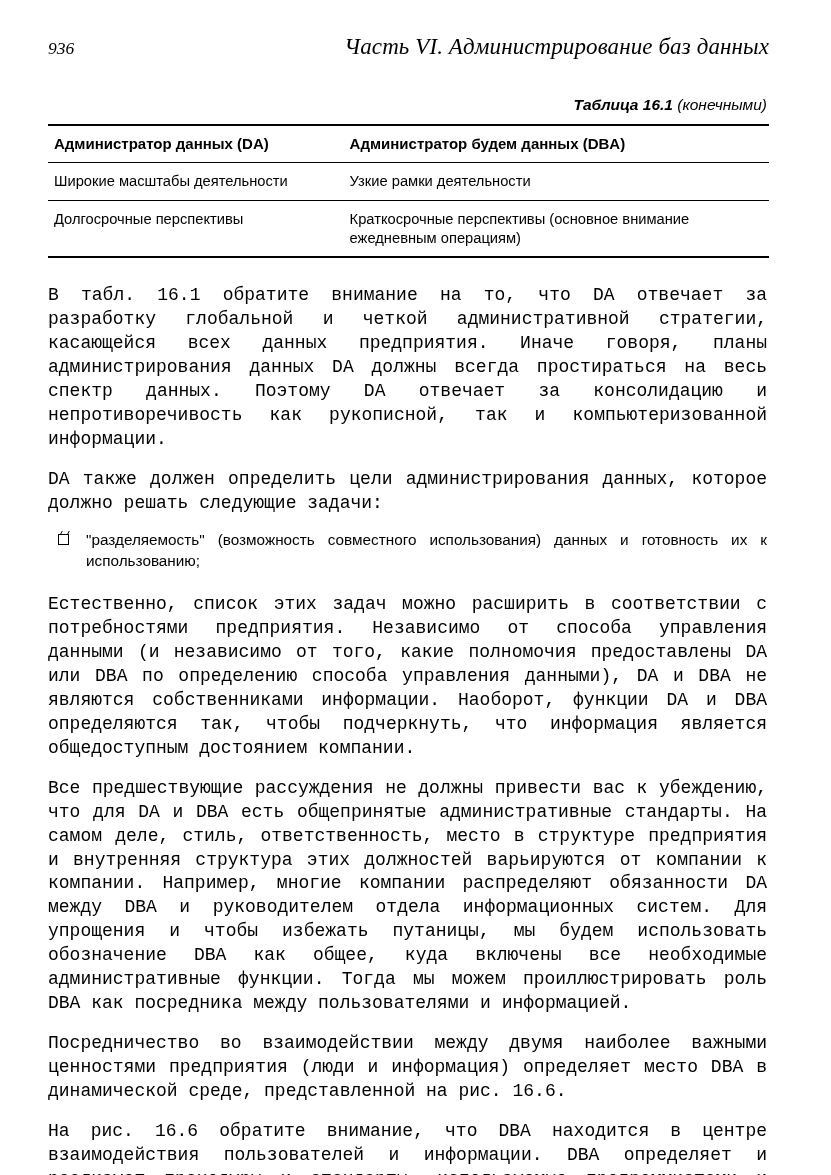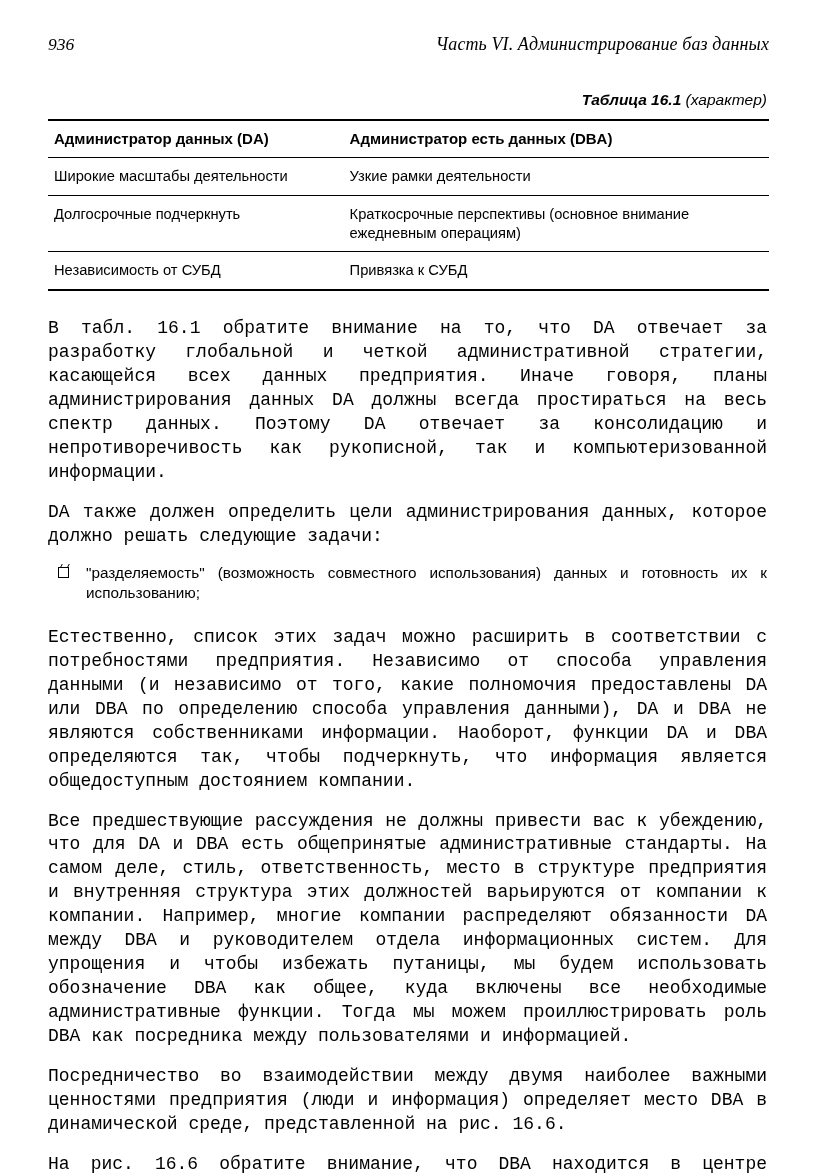--- a/index.html
+++ b/index.html
@@ -31,21 +31,21 @@
     font-style: italic;
     font-size: 17.5px;
     padding-left: 8px;
     margin-bottom: 36px;
   }
   .running-head .page-number {
     font-style: italic;
     font-size: 17.5px;
   }
   .running-head .part-title {
-    font-size: 18px;
+    font-size: 23px;
     letter-spacing: 0.1px;
   }
 
   
   .table-caption {
     text-align: right;
     font-family: "Liberation Sans", sans-serif;
     font-size: 15.5px;
     margin-bottom: 10px;
     padding-right: 2px;
@@ -157,42 +157,38 @@
 
 <div class="page">
 
   <div class="running-head">
     <span class="page-number">936</span>
     <span class="part-title">Часть VI. Администрирование баз данных</span>
   </div>
 
   <div class="table-caption">
     <span class="caption-bold">Таблица 16.1</span>
-    <span class="caption-italic">(характер)</span>
+    <span class="caption-italic">(конечными)</span>
   </div>
 
   <table class="data-table">
     <thead>
       <tr>
         <th class="col-left">Администратор данных (DA)</th>
-        <th class="col-right">Администратор есть данных (DBA)</th>
+        <th class="col-right">Администратор будем данных (DBA)</th>
       </tr>
     </thead>
     <tbody>
       <tr>
         <td class="col-left">Широкие масштабы деятельности</td>
         <td class="col-right">Узкие рамки деятельности</td>
       </tr>
       <tr>
-        <td class="col-left">Долгосрочные подчеркнуть</td>
+        <td class="col-left">Долгосрочные перспективы</td>
         <td class="col-right">Краткосрочные перспективы (основное внимание ежедневным операциям)</td>
-      </tr>
-      <tr>
-        <td class="col-left">Независимость от СУБД</td>
-        <td class="col-right">Привязка к СУБД</td>
       </tr>
     </tbody>
   </table>
 
   <div class="body-text">
     <p class="para">В табл. 16.1 обратите внимание на то, что DA отвечает за разработку глобальной и четкой административной стратегии, касающейся всех данных предприятия. Иначе говоря, планы администрирования данных DA должны всегда простираться на весь спектр данных. Поэтому DA отвечает за консолидацию и непротиворечивость как рукописной, так и компьютеризованной информации.</p>
     <p class="para tight">DA также должен определить цели администрирования данных, которое должно решать следующие задачи:</p>
   </div>
 
   <div class="list-section">

